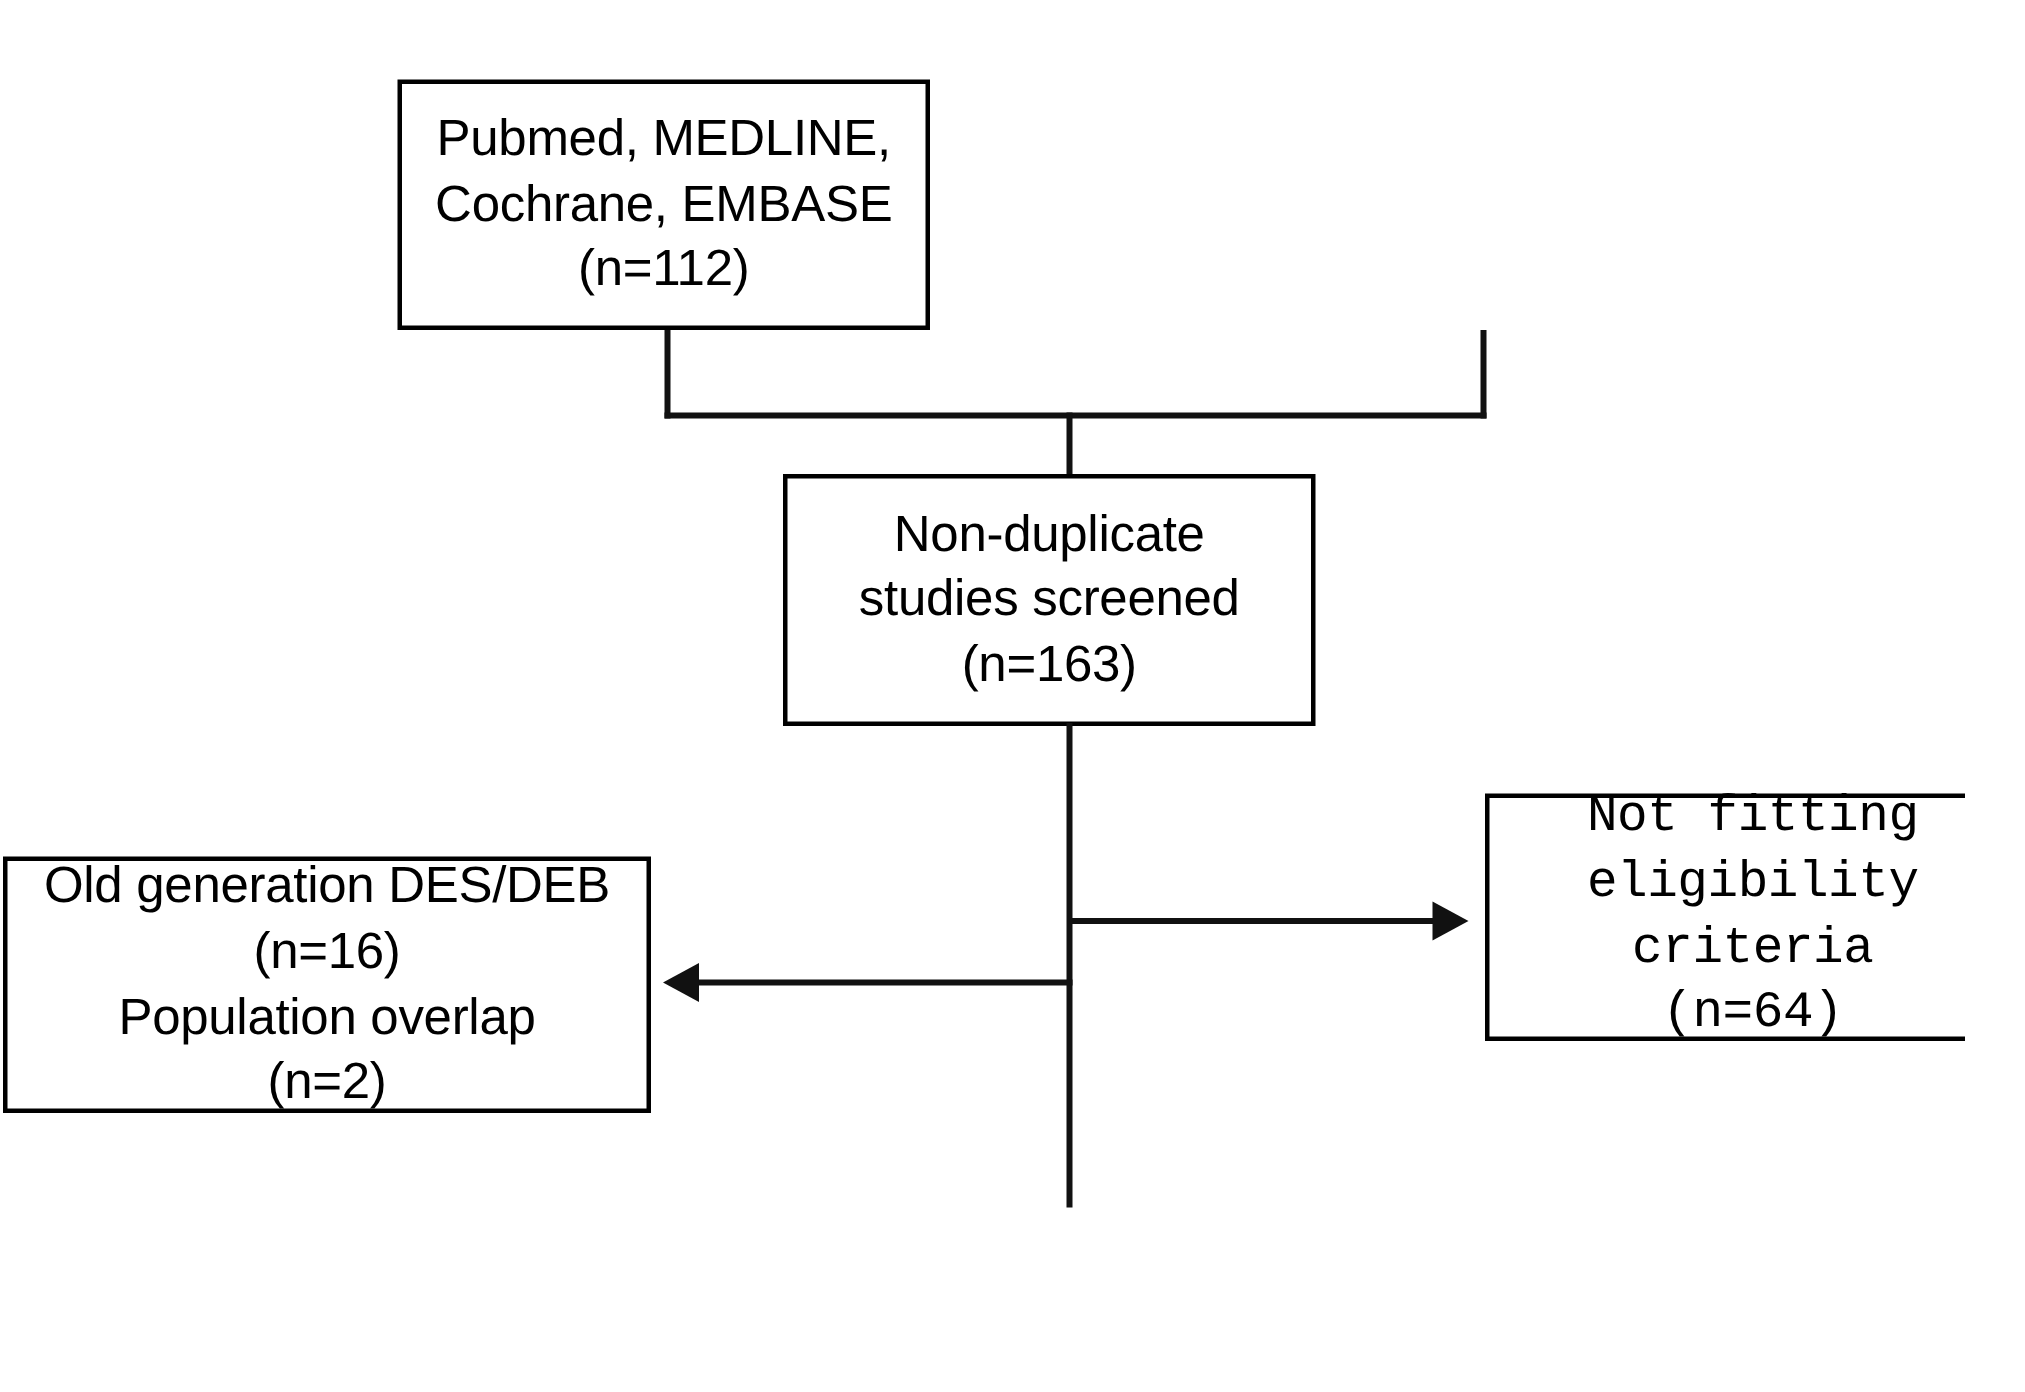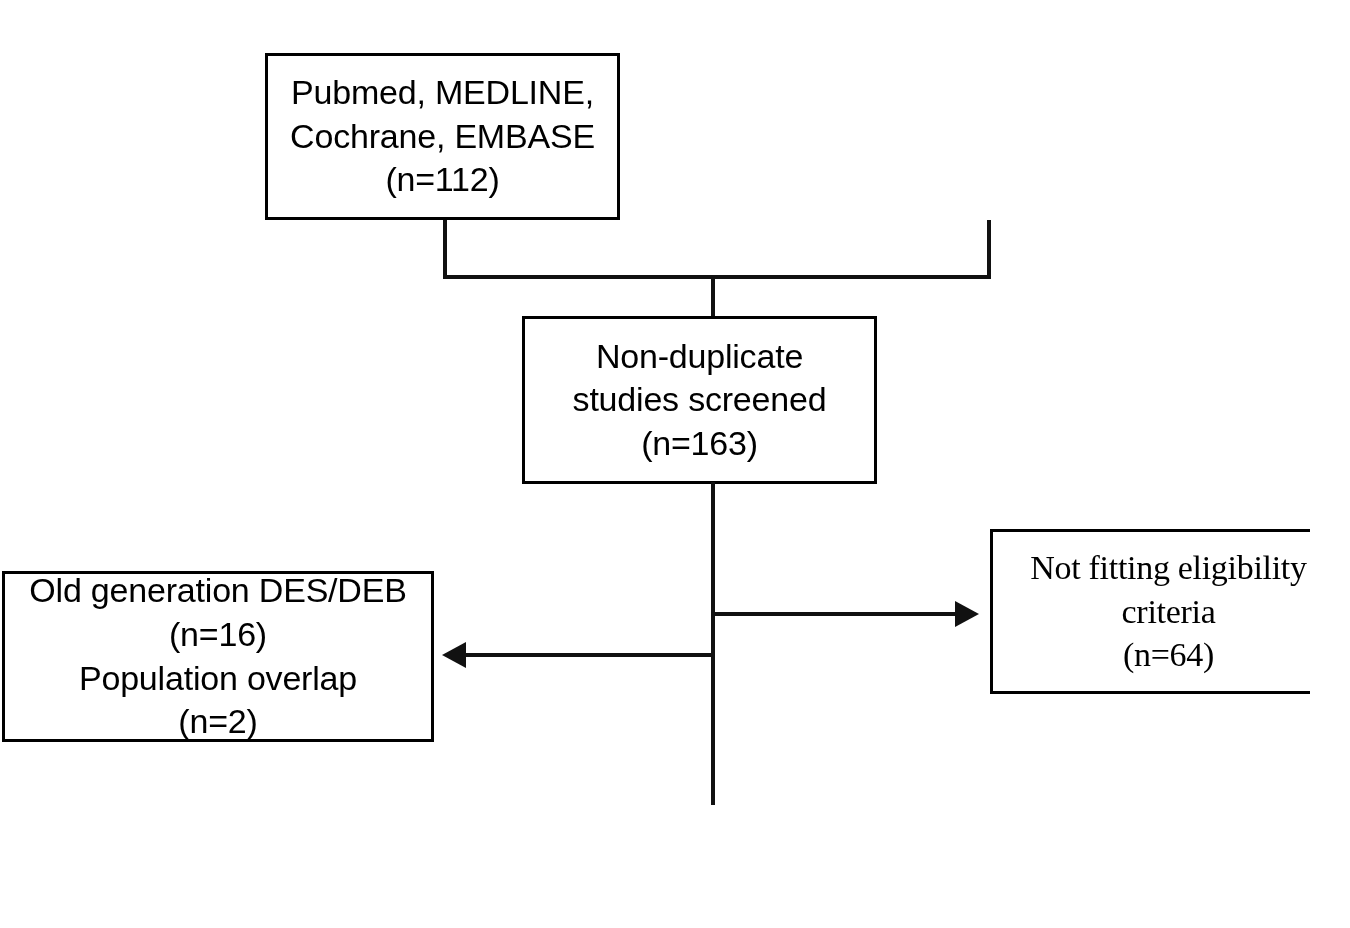--- a/index.html
+++ b/index.html
@@ -28,21 +28,21 @@
     text-align: center;
     color: #000000;
     line-height: 1.28;
     font-size: 34px;
     font-weight: 400;
     letter-spacing: -0.2px;
     padding: 4px 8px;
     white-space: pre-line;
   }
   .flow-box.alt-face {
-    font-family: Liberation Serif, serif;
+    font-family: Liberation Mono, monospace;
     letter-spacing: -0.3px;
   }
   
   .conn-v {
     position: absolute;
     width: 4px;
     background: #111111;
   }
   .conn-h {
     position: absolute;

